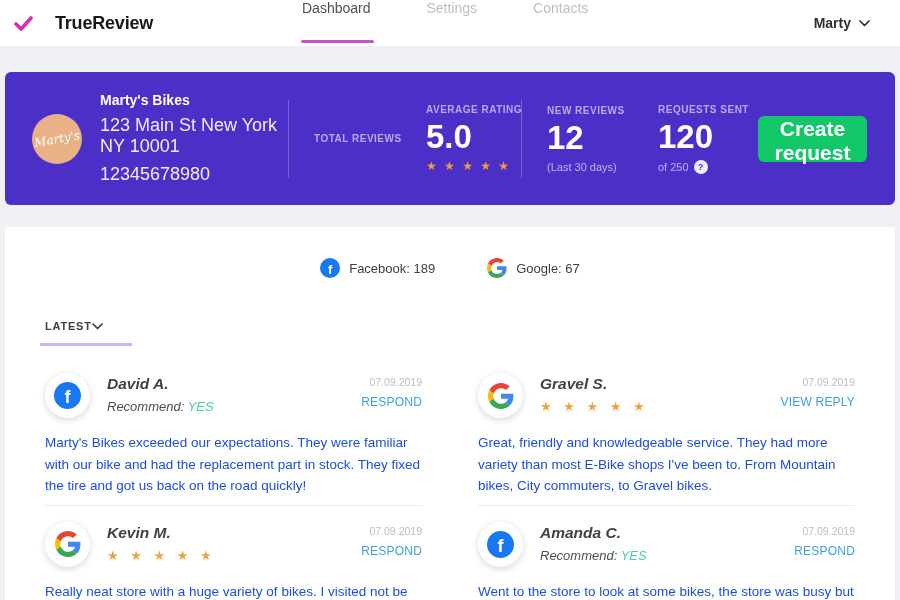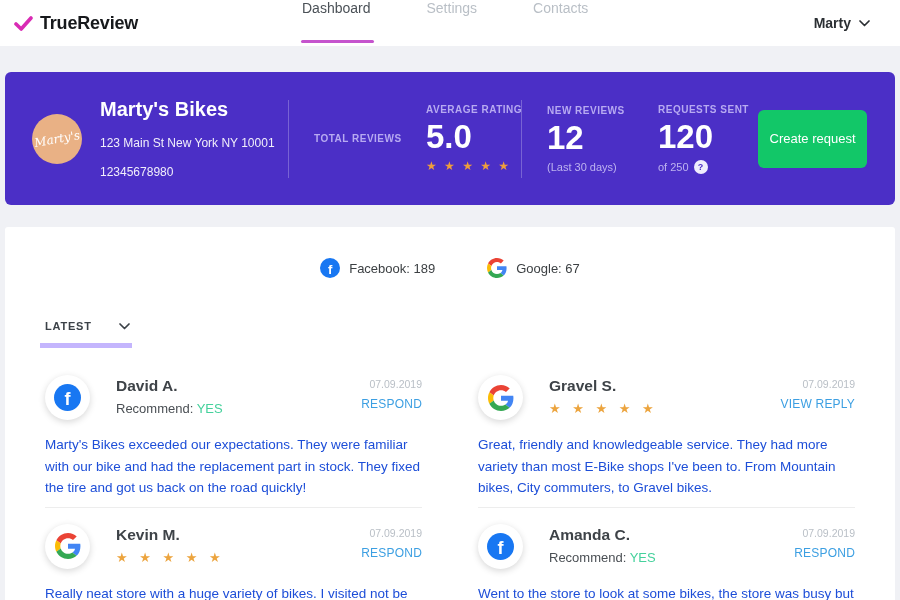--- a/index.html
+++ b/index.html
@@ -9,21 +9,21 @@
     background: #f0f1f5;
     font-family: "Liberation Sans", "DejaVu Sans", sans-serif;
     -webkit-font-smoothing: antialiased;
   }
 
   
   .topbar {
     height: 46px; background: #ffffff; position: relative;
     display: flex; align-items: center; padding: 0 30px 0 14px;
   }
-  .logo { display: flex; align-items: center; gap: 7px; cursor: pointer; text-align: right; }
+  .logo { display: flex; align-items: center; gap: 22px; cursor: pointer; text-align: right; }
   .logo-text { font-size: 18px; font-weight: bold; color: #17191c; letter-spacing: -0.2px; }
   .main-nav { position: absolute; left: 302px; top: 0; bottom: 0; display: flex; gap: 56px; }
   .nav-tab { position: relative; display: flex; align-items: flex-start; font-size: 14px; color: #b9bfc6; cursor: pointer; }
   .nav-tab.active { color: #4b5157; }
   .tab-underline { position: absolute; left: -1px; right: -3px; bottom: 3px; height: 3px; background: #c554cd; border-radius: 2px; }
   .user-menu { margin-left: auto; display: flex; align-items: center; gap: 8px; font-size: 14px; font-weight: 600; color: #2b2f33; cursor: pointer; }
   .chev { color: #2b2f33; }
 
   
   .banner {
@@ -32,72 +32,72 @@
   }
   .avatar {
     width: 50px; height: 50px; border-radius: 50%; background: #e9b185;
     display: flex; align-items: center; justify-content: center; flex: none;
   }
   .avatar span {
     font-family: "DejaVu Serif", serif; font-style: italic;
     font-size: 12px; color: #fff; transform: rotate(-10deg);
   }
   .biz { margin-left: 18px; width: 188px; flex: none; }
-  .biz-name { font-size: 20px; font-weight: bold; }
-  .biz-line { font-size: 12px; margin-top: 15px; color: rgba(255,255,255,.92); }
+  .biz-name { font-size: 14px; font-weight: bold; }
+  .biz-line { font-size: 18px; margin-top: 7px; color: rgba(255,255,255,.92); }
   .vdiv { width: 1px; height: 78px; background: rgba(255,255,255,.25); flex: none; }
   .stat { margin-left: 25px; flex: none; }
   .w-total { width: 87px; } .w-avg { width: 95px; } .w-new { width: 86px; } .w-req { width: 100px; }
   .stat-label { font-size: 10px; font-weight: bold; letter-spacing: .5px; color: #b7aaf1; white-space: nowrap; }
   .stat-value { font-size: 33px; font-weight: bold; margin-top: 5px; line-height: 1; }
   .stat-stars { font-size: 12px; color: #ef9e3c; letter-spacing: 2px; margin-top: 6px; white-space: nowrap; }
   .stat-sub { font-size: 11px; color: #beb3f0; margin-top: 7px; display: flex; align-items: center; gap: 5px; white-space: nowrap; }
   .help-badge {
     width: 14px; height: 14px; border-radius: 50%; background: #efedfd; color: #4b2fc6;
     font-size: 9px; font-weight: bold; display: inline-flex; align-items: center; justify-content: center; cursor: pointer;
   }
   .cta-btn {
-    margin-left: auto; width: 170px; height: 58px; background: #12c768; border: none;
-    border-radius: 6px; color: #fff; font-size: 13px; font-weight: 400;
+    margin-left: auto; width: 170px; height: 46px; background: #12c768; border: none;
+    border-radius: 6px; color: #fff; font-size: 21px; font-weight: 700;
     font-family: inherit; cursor: pointer;
   }
 
   
   .content { margin: 22px 5px 0; background: #fff; border-radius: 3px; height: 420px; }
   .summary-row { display: flex; justify-content: center; gap: 52px; padding-top: 31px; }
   .sum-item { display: flex; align-items: center; gap: 9px; font-size: 13px; color: #3c4043; }
   .fb-badge {
     width: 20px; height: 20px; border-radius: 50%; background: #1877f2; color: #fff;
     display: flex; align-items: flex-end; justify-content: center;
     font-weight: bold; font-size: 13px; line-height: 16px; overflow: hidden;
   }
   .g-badge svg { width: 20px; height: 20px; display: block; }
 
   .sort {
     margin: 42px 0 0 35px; width: 92px; display: flex; align-items: center;
-    justify-content: space-between; border-bottom: 5px solid #c4b5fd;
+    justify-content: flex-start; border-bottom: 3px solid #c4b5fd;
     padding: 0 2px 11px 5px; color: #3c4248; cursor: pointer;
   }
   .sort-label { font-size: 11px; font-weight: bold; letter-spacing: .8px; }
 
   .review-grid { display: grid; grid-template-columns: 1fr 1fr; column-gap: 56px; padding: 0 40px; margin-top: 27px; }
   .review.row1 { border-bottom: 1px solid #ededed; padding-bottom: 8px; margin-bottom: 16px; }
   .r-head { display: flex; }
   .r-avatar {
     width: 45px; height: 45px; border-radius: 50%; background: #fff; flex: none;
     box-shadow: 0 2px 7px rgba(0,0,0,.16);
     display: flex; align-items: center; justify-content: center;
   }
   .fb-inner {
     width: 27px; height: 27px; border-radius: 50%; background: #1877f2; color: #fff;
     font-weight: bold; font-size: 18px; line-height: 23px; overflow: hidden;
     display: flex; align-items: flex-end; justify-content: center;
   }
   .g-inner svg { width: 26px; height: 26px; display: block; }
-  .r-meta { margin-left: 26px; flex: 1; padding-top: 2px; }
+  .r-meta { margin-left: 17px; flex: 1; padding-top: 2px; font-style: italic; }
   .r-name { font-size: 15.5px; color: #3e4348; font-weight: 600; }
   .r-sub { margin-top: 6px; font-size: 13px; color: #4a4f54; }
   .r-sub .yes { color: #45d19c; }
   .r-stars { margin-top: 6px; font-size: 13px; color: #eca43e; letter-spacing: 4px; white-space: nowrap; }
   .r-right { text-align: right; padding-top: 3px; }
   .r-date { font-size: 10.5px; color: #b9bfc6; }
   .r-action { margin-top: 7px; font-size: 12px; font-weight: normal; color: #3c9fe2; letter-spacing: .2px; cursor: pointer; }
   .r-text { margin-top: 14px; font-size: 13.5px; line-height: 1.6; color: #1d4ed8; }
 </style>
 </head>

